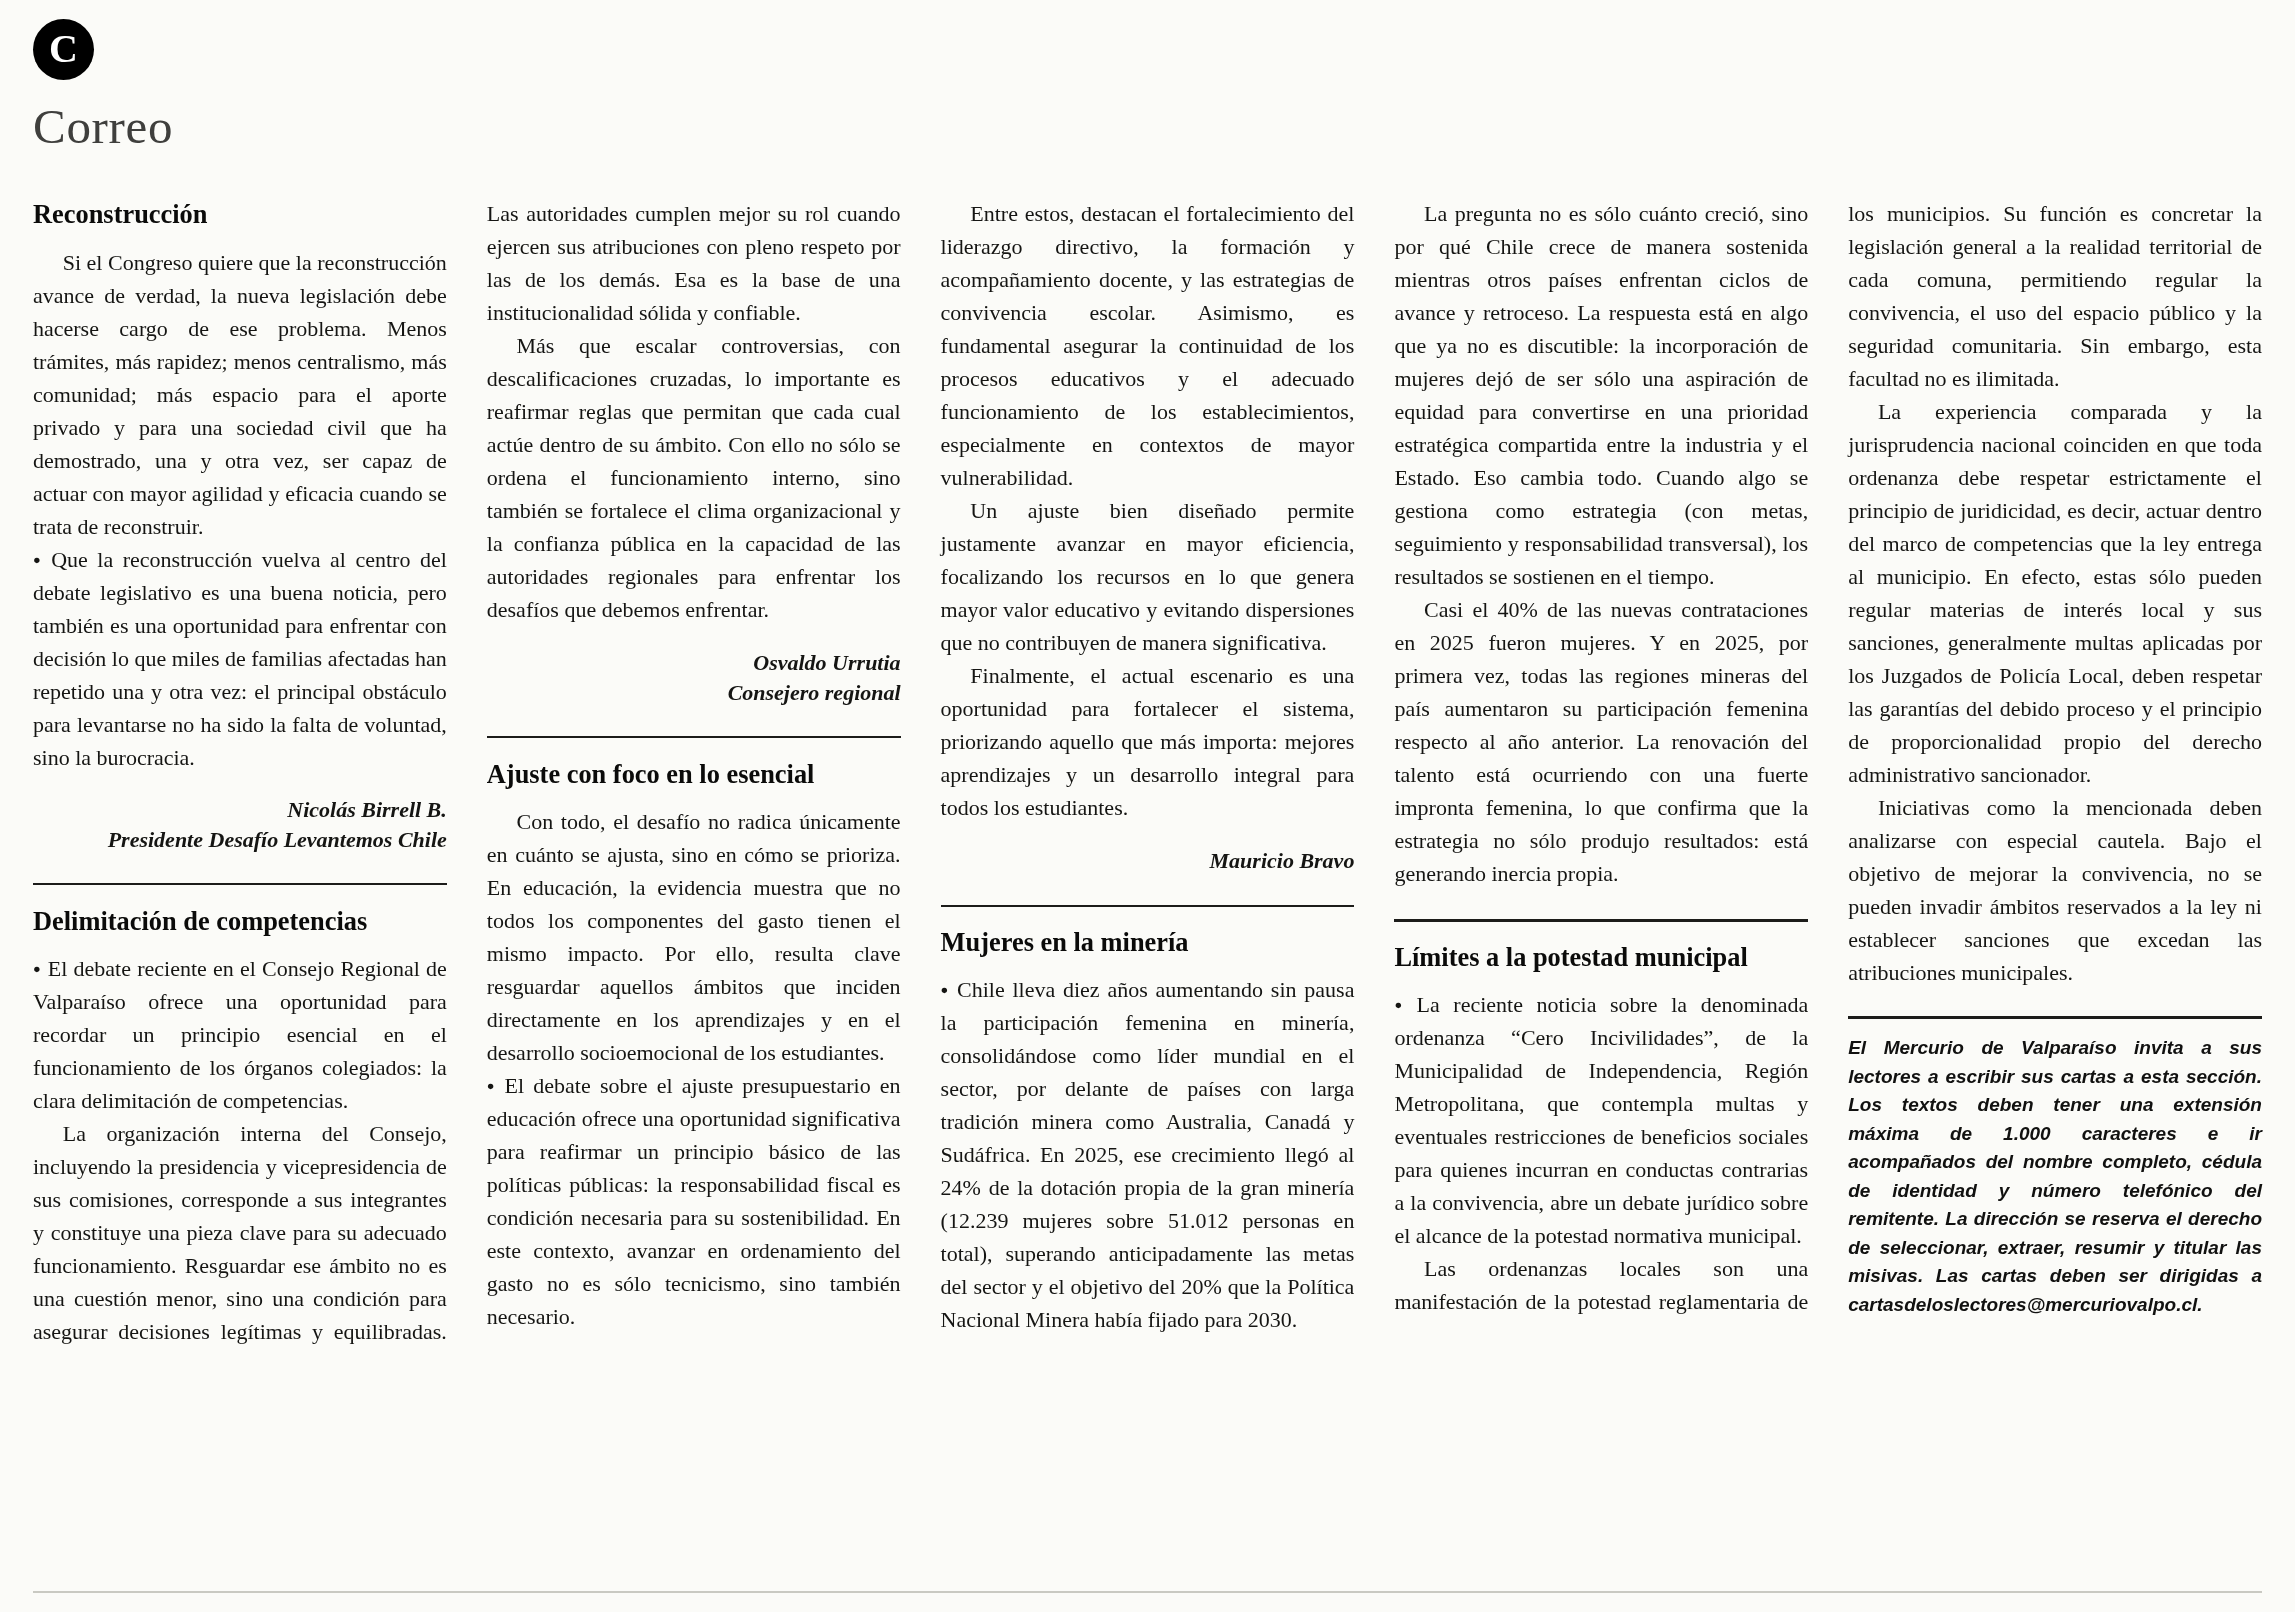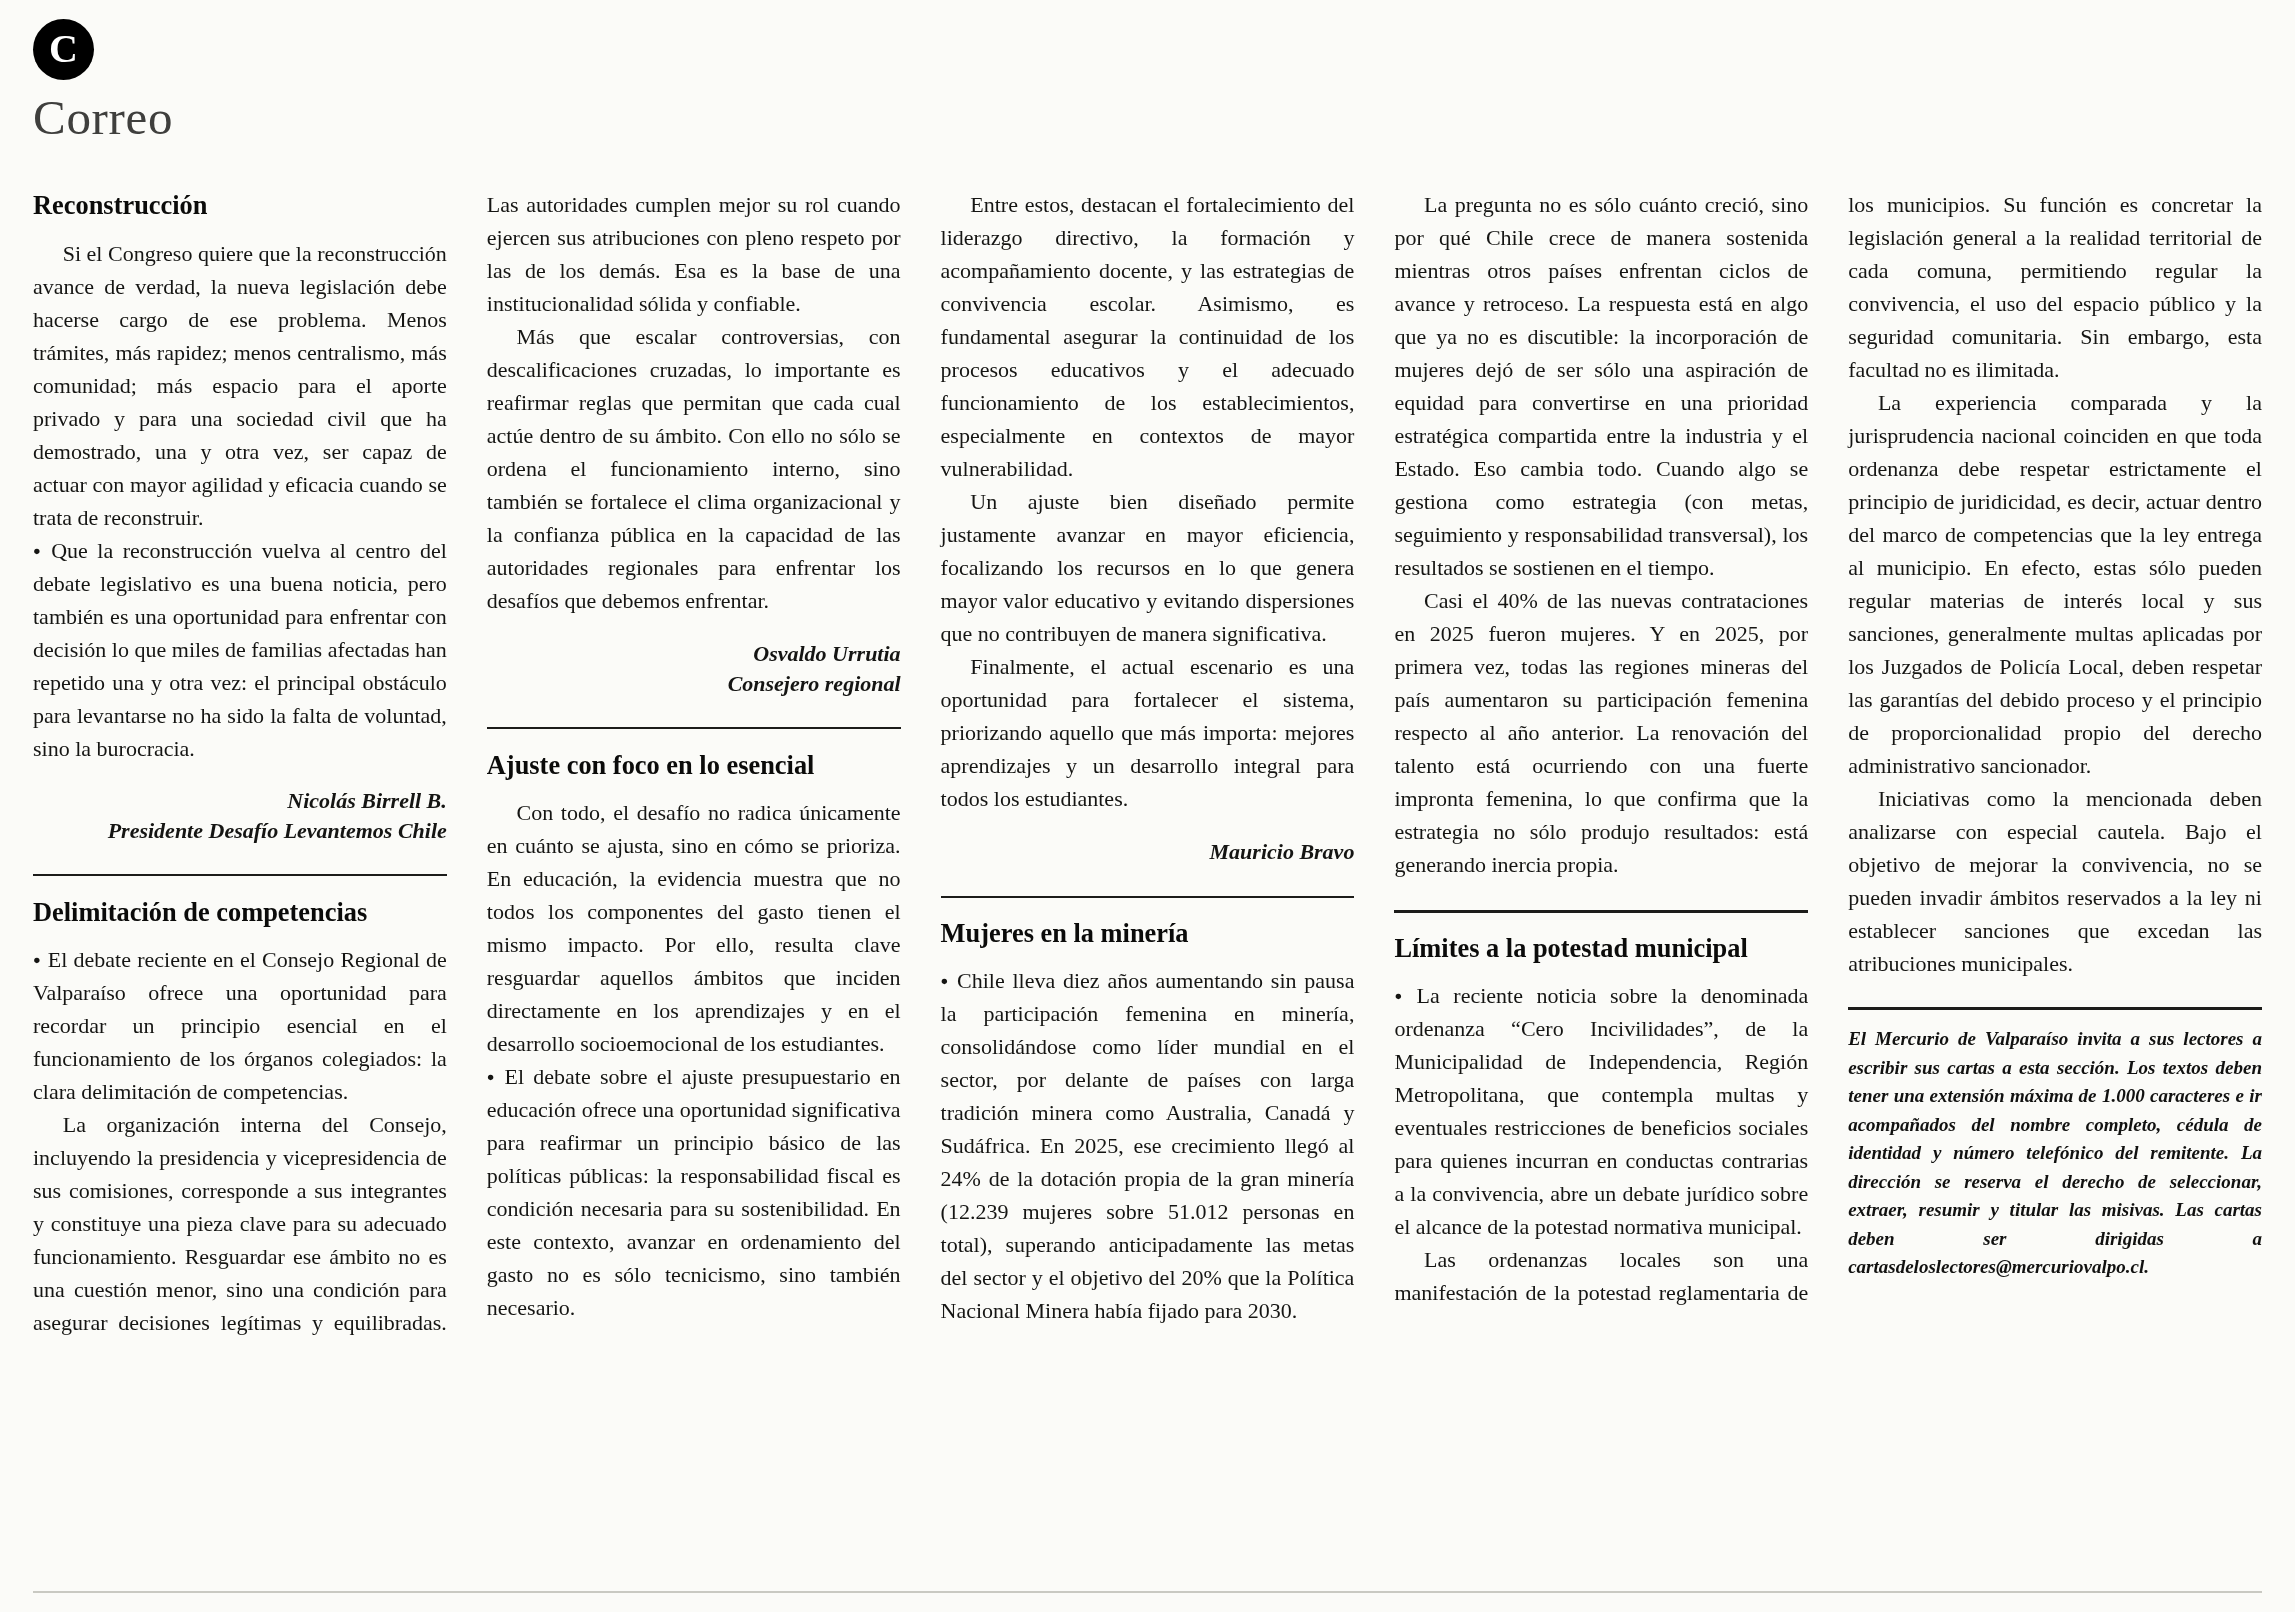--- a/index.html
+++ b/index.html
@@ -25,21 +25,21 @@
     width: 61px; height: 61px;
     border-radius: 50%;
     background: #000000;
     color: #ffffff;
     display: flex; align-items: center; justify-content: center;
     font-family: "Liberation Serif", serif;
     font-size: 40px; font-weight: 700;
     line-height: 1;
   }
   .section-title {
-    margin: 12px 0 0 0;
+    margin: 21px 0 0 0;
     font-size: 49px;
     font-weight: 400;
     color: #3f3f3d;
     letter-spacing: 0.7px;
     line-height: 1.05;
   }
   
   .cols {
     margin-top: 24px;
     column-count: 5;
@@ -82,21 +82,21 @@
     hyphens: none;
   }
   
   .notice {
     break-inside: avoid-column;
     page-break-inside: avoid;
     margin-top: 27px;
   }
   .notice .rule { margin: 0 0 15.7px 0; }
   .notice-text {
-    font-family: Liberation Serif, serif;
+    font-family: Liberation Sans, sans-serif;
     font-weight: 700;
     font-style: italic;
     font-size: 19px;
     line-height: 1.5;
     text-align: justify;
     color: #111110;
     margin: 0;
   }
   
   .page-bottom-rule {

